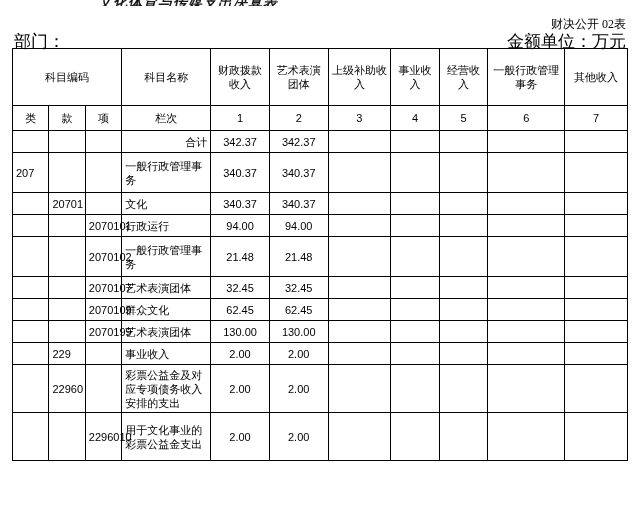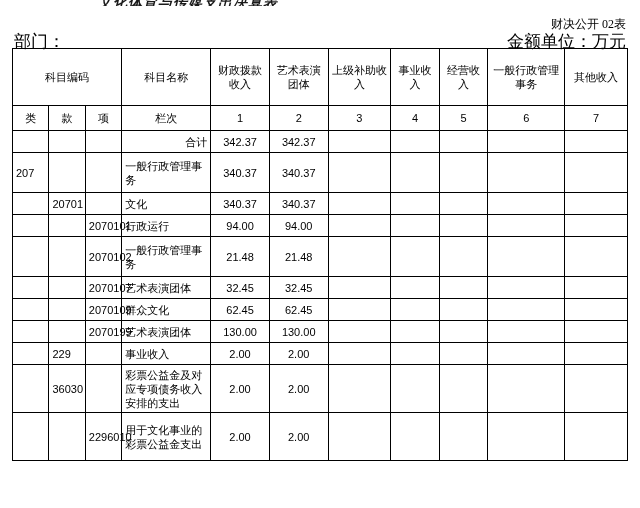--- a/index.html
+++ b/index.html
@@ -260,21 +260,21 @@
           <td class="num">2.00</td>
           <td class="num">2.00</td>
           <td class="num"></td>
           <td class="num"></td>
           <td class="num"></td>
           <td class="num"></td>
           <td class="num"></td>
         </tr>
         <tr class="rowh-xtall">
           <td class="code-cell"></td>
-          <td class="code-cell">36030</td>
+          <td class="code-cell">22960</td>
           <td class="code-cell"></td>
           <td class="name-cell">彩票公益金及对应专项债务收入安排的支出</td>
           <td class="num">2.00</td>
           <td class="num">2.00</td>
           <td class="num"></td>
           <td class="num"></td>
           <td class="num"></td>
           <td class="num"></td>
           <td class="num"></td>
         </tr>

